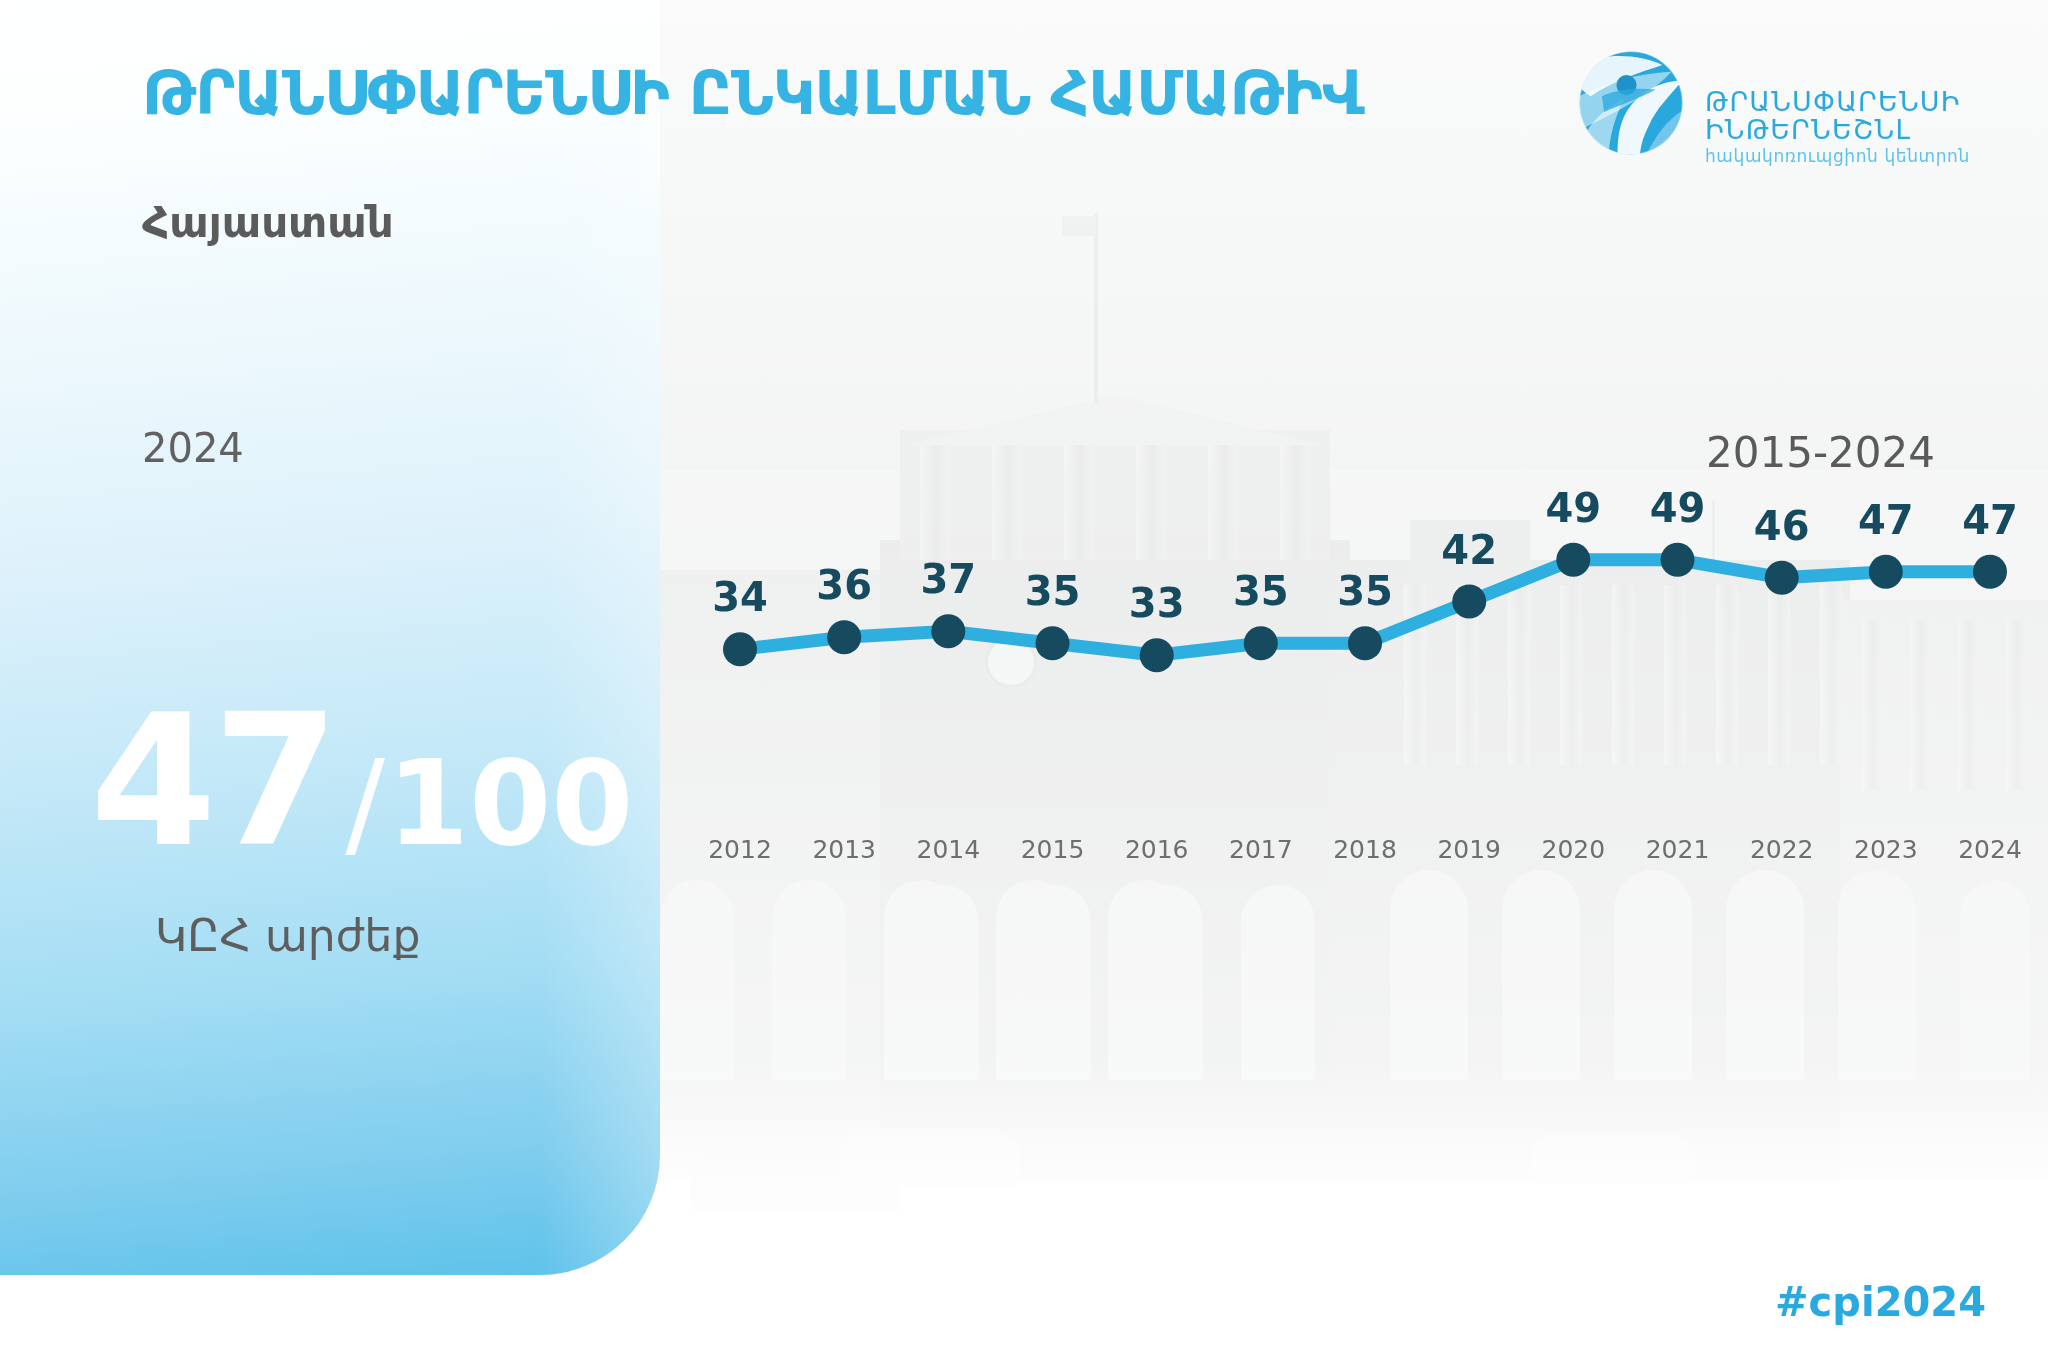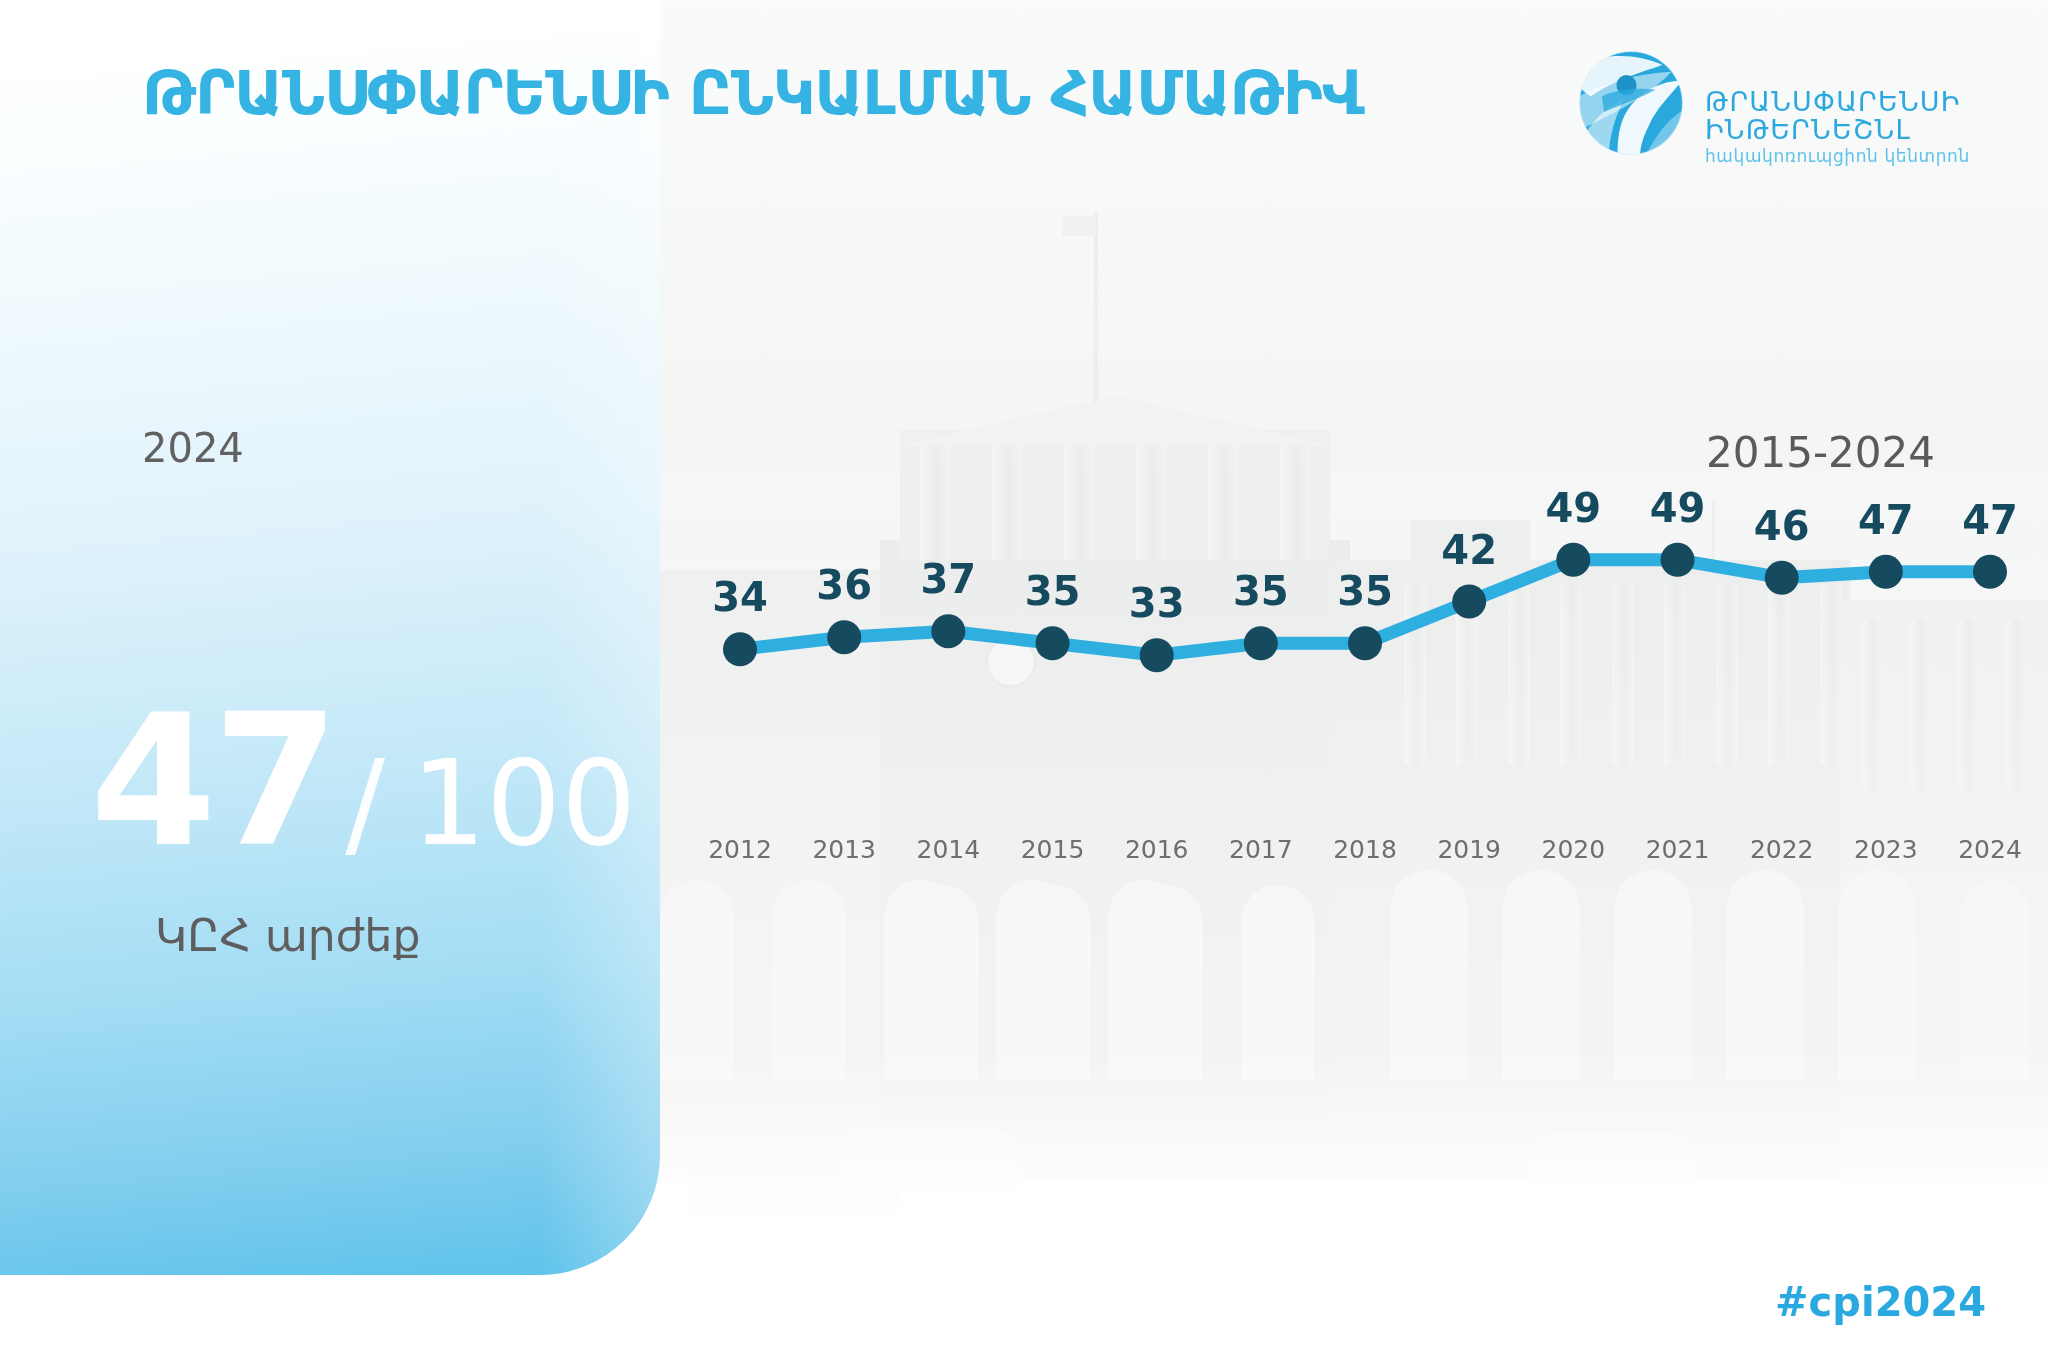--- a/index.html
+++ b/index.html
@@ -163,23 +163,22 @@
   .score-sep {
     font-size: 118px;
     font-weight: 400;
     line-height: 1;
     margin-left: 10px;
     margin-right: 2px;
     opacity: .95;
   }
   .score-den {
     font-size: 118px;
-    font-weight: 400;
+    font-weight: 700;
     line-height: 1;
-    margin-left: 24px;
   }
   .score-caption {
     position: absolute;
     left: 155px; top: 910px;
     font-size: 44px;
     font-weight: 400;
     color: #5e5e5e;
     white-space: nowrap;
     text-align: center;
   }
@@ -309,20 +308,21 @@
 
     <div class="street-haze"></div>
     <div class="photo-wash"></div>
   </div>
 
   <div class="left-panel">
     <div class="left-fade-edge"></div>
   </div>
 
   <div class="title">ԹՐԱՆՍՓԱՐԵՆՍԻ ԸՆԿԱԼՄԱՆ ՀԱՄԱԹԻՎ</div>
+  <div class="country">Հայաստան</div>
   <div class="year-label">2024</div>
   <div class="range-label">2015-2024</div>
 
   <div class="score-wrap">
     <span class="score-main">47</span>
     <span class="score-sep">/</span>
     <span class="score-den">100</span>
   </div>
   <div class="score-caption">ԿԸՀ արժեք</div>
 

